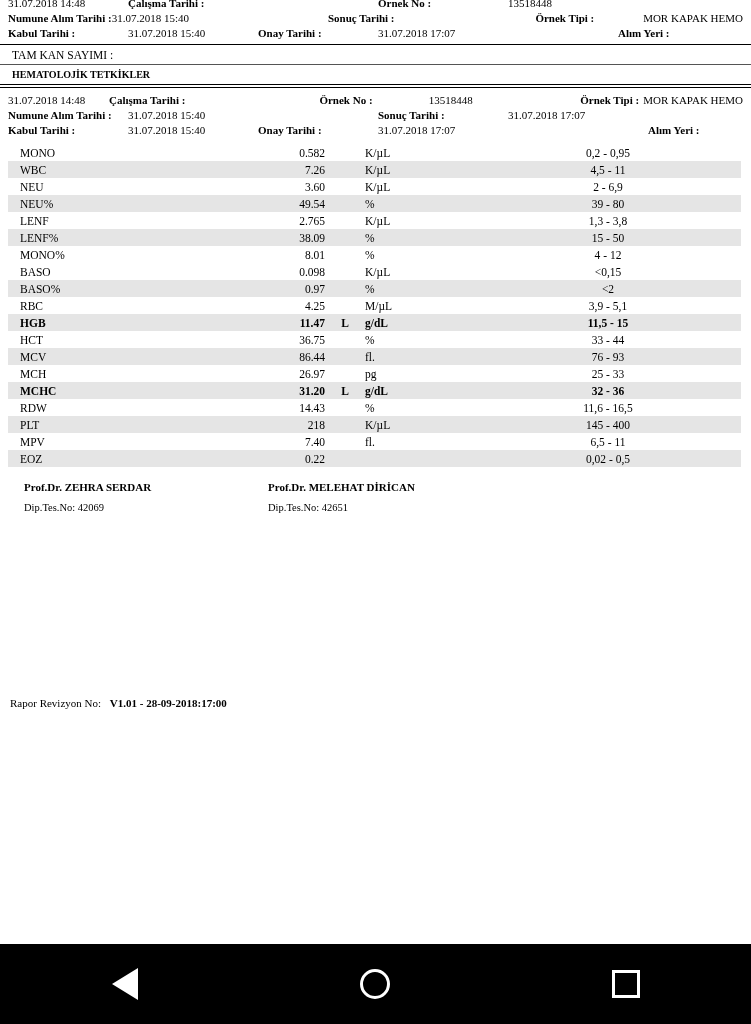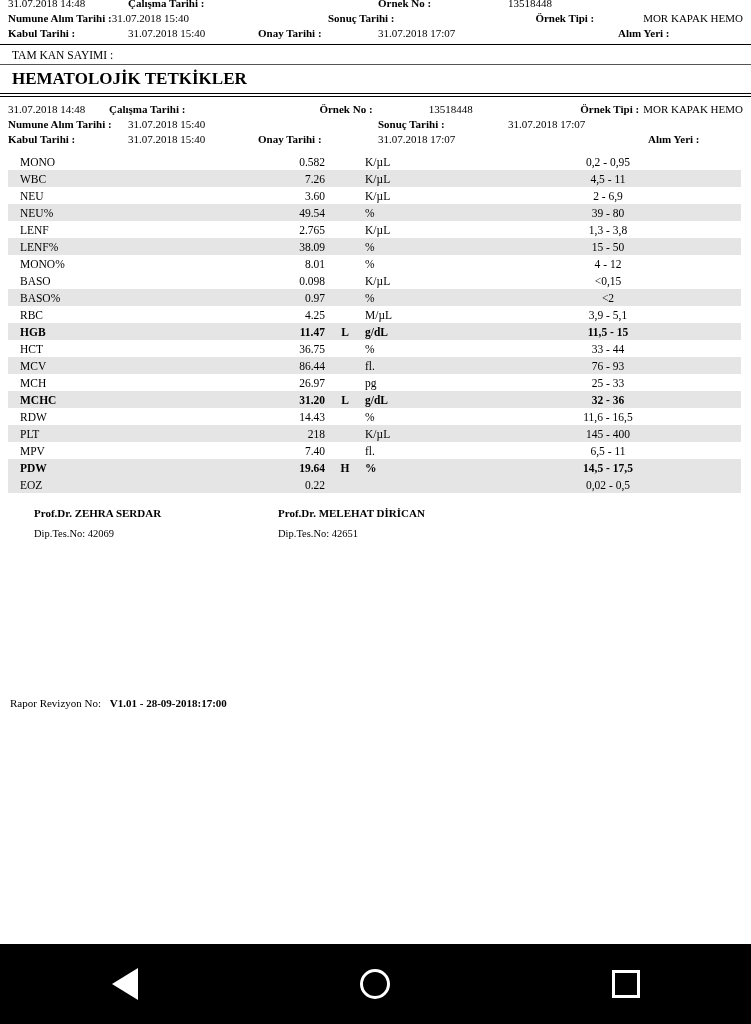--- a/index.html
+++ b/index.html
@@ -58,21 +58,21 @@
     border-top: 1px solid #555;
     margin: 0;
     height: 0;
   }
 
   .section-title {
     font-size: 11.5px;
     padding: 4px 8px 3px 12px;
   }
   .section-title-main {
-    font-size: 17px;
+    font-size: 10px;
     font-weight: bold;
     padding: 4px 8px 4px 12px;
   }
 
   .double-rule {
     border-top: 1px solid #000;
     border-bottom: 1px solid #000;
     height: 2px;
     margin: 0;
   }
@@ -93,21 +93,21 @@
   .col-name { width: 210px; padding-left: 12px !important; }
   .col-value { width: 95px; text-align: right; }
   .col-flag  { width: 40px; text-align: center; }
   .col-unit  { width: 110px; text-align: left; }
   .col-ref   { text-align: center; }
   .bold-row td { font-weight: bold; }
 
   
   .signs {
     margin: 14px 0 0 0;
-    padding: 0 18px;
+    padding: 0 8px;
     display: flex;
     font-size: 11px;
     font-family: Liberation Serif, serif;
   }
   .sign-col { width: 228px; padding-left: 16px; }
   .sign-name { font-weight: bold; font-size: 11px; }
   .sign-dip { margin-top: 9px; font-size: 10.5px; }
 
   .revision {
     position: absolute;
@@ -347,27 +347,20 @@
           <td class="col-unit">K/µL</td>
           <td class="col-ref">145 - 400</td>
         </tr>
         <tr>
           <td class="col-name">MPV</td>
           <td class="col-value">7.40</td>
           <td class="col-flag"></td>
           <td class="col-unit">fl.</td>
           <td class="col-ref">6,5 - 11</td>
         </tr>
-        <tr class="row-alt bold-row">
-          <td class="col-name">PDW</td>
-          <td class="col-value">19.64</td>
-          <td class="col-flag">H</td>
-          <td class="col-unit">%</td>
-          <td class="col-ref">14,5 - 17,5</td>
-        </tr>
         <tr class="row-alt">
           <td class="col-name">EOZ</td>
           <td class="col-value">0.22</td>
           <td class="col-flag"></td>
           <td class="col-unit"></td>
           <td class="col-ref">0,02 - 0,5</td>
         </tr>
       </tbody>
   </table>
 

